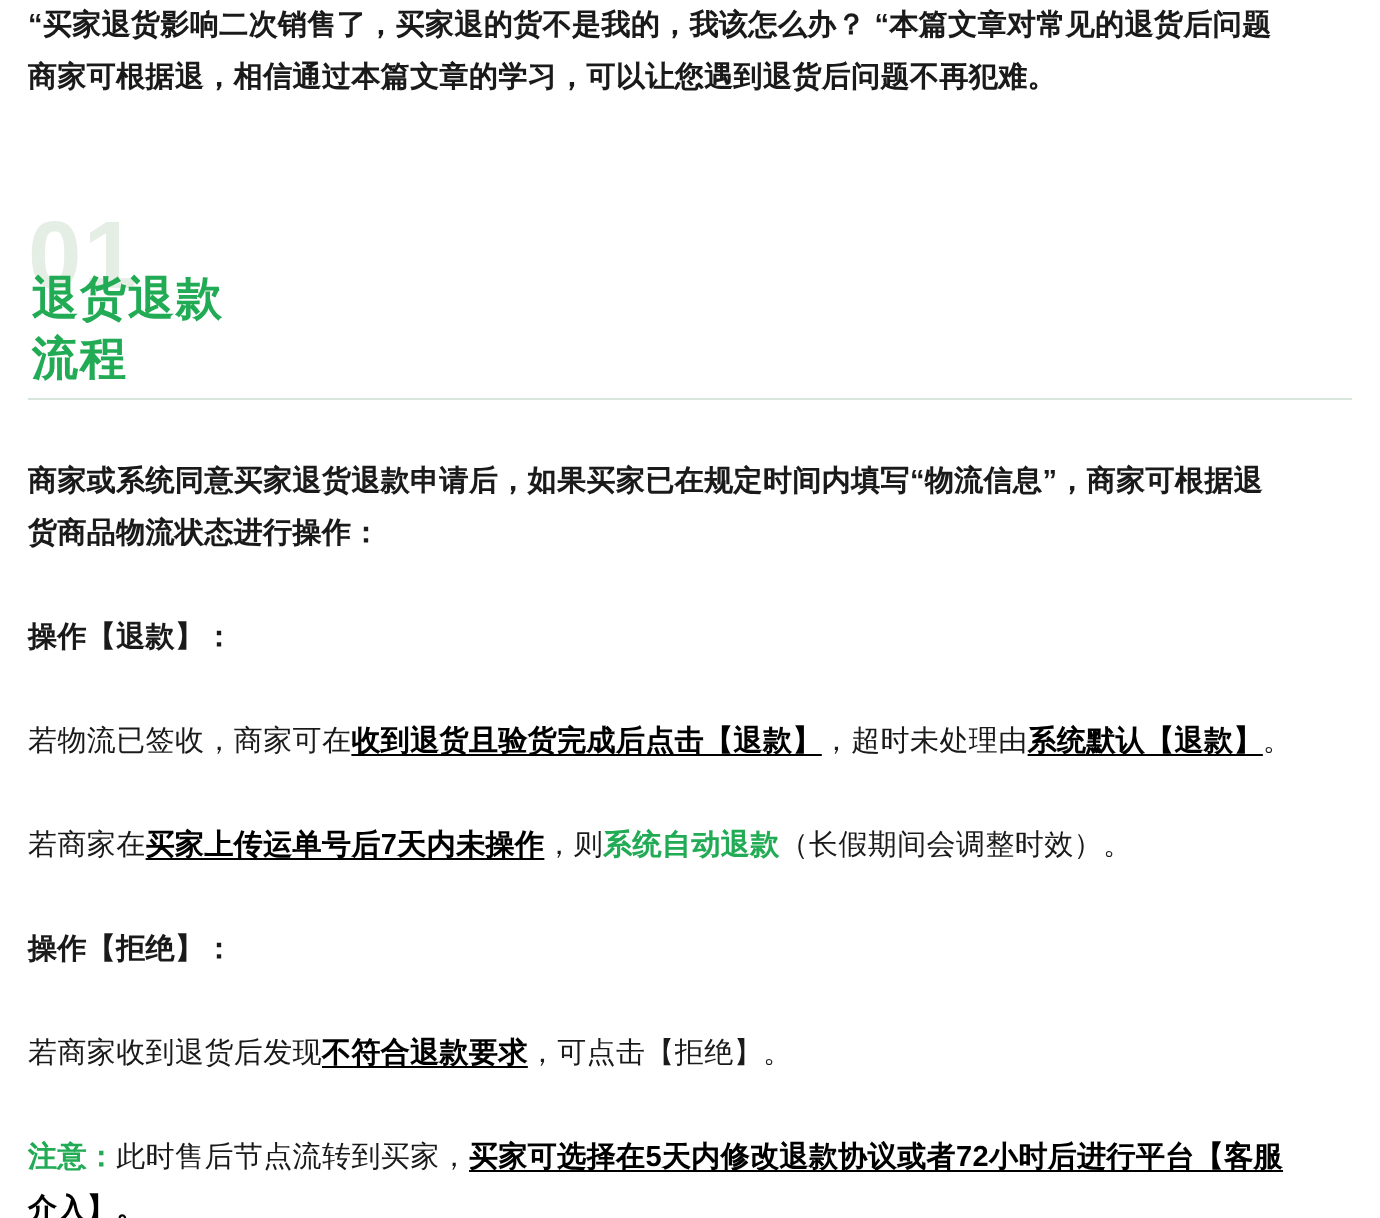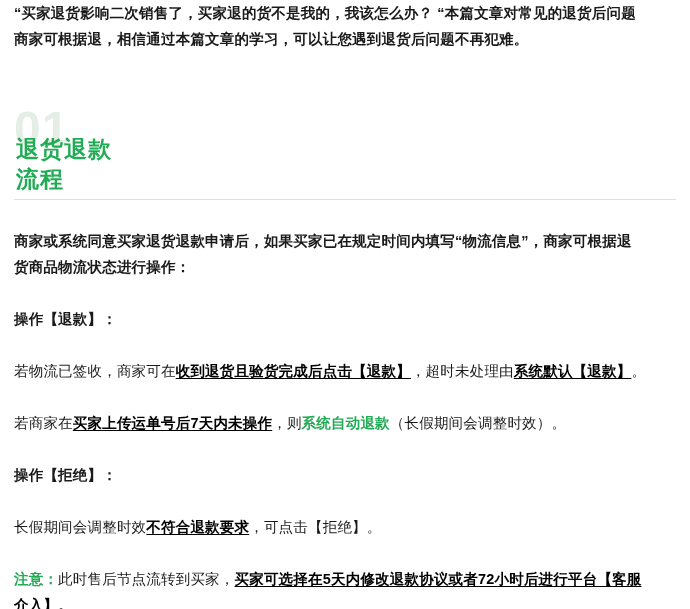--- a/index.html
+++ b/index.html
@@ -128,21 +128,21 @@
 
     <p class="para">
       <span>若商家在</span><span class="green-u">买家上传运单号后7天内未操作</span><span>，则</span><span class="green">系统自动退款</span><span>（长假期间会调整时效）。</span>
     </p>
 
     <p class="para">
       <span class="b">操作【拒绝】：</span>
     </p>
 
     <p class="para">
-      <span>长假期间会调整时效</span><span class="green-u">不符合退款要求</span><span>，可点击【拒绝】。</span>
+      <span>若商家收到退货后发现</span><span class="green-u">不符合退款要求</span><span>，可点击【拒绝】。</span>
     </p>
 
     <p class="para tight">
       <span class="green">注意：</span><span>此时售后节点流转到买家，</span><span class="green-u">买家可选择在5天内修改退款协议或者72小时后进行平台【客服</span><br><span class="green-u">介入】。</span>
     </p>
 
   </div>
 </div>
 
 </body></html>

